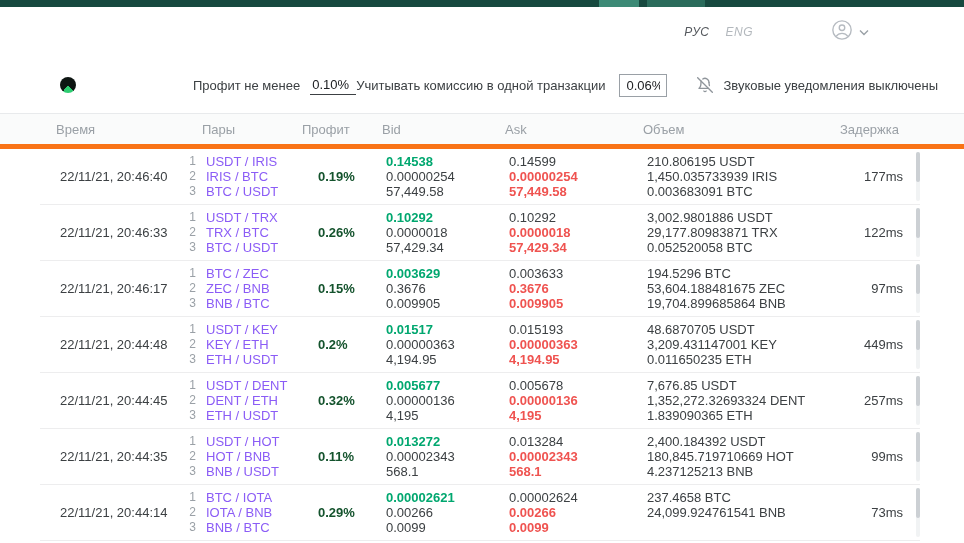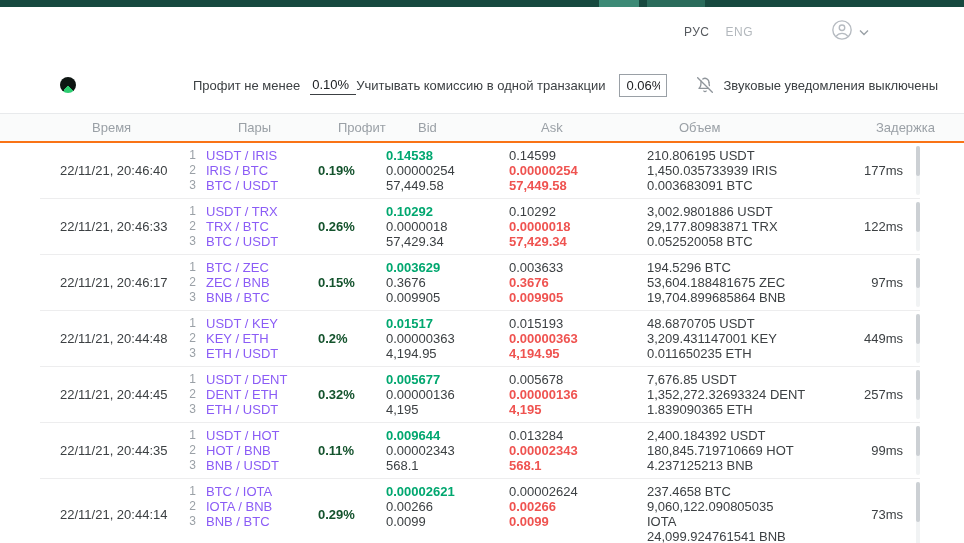--- a/index.html
+++ b/index.html
@@ -5,21 +5,21 @@
   * { margin:0; padding:0; box-sizing:border-box; }
   html,body { width:964px; height:543px; overflow:hidden; background:#ffffff;
               font-family:"Liberation Sans", sans-serif; }
 
   
   .topstrip { height:7px; background:#17493f; position:relative; }
   .topstrip .seg1 { position:absolute; left:599px; top:0; width:40px; height:7px; background:#3c8a76; }
   .topstrip .seg2 { position:absolute; left:647px; top:0; width:58px; height:7px; background:#2a6b5b; }
 
   
-  .topbar { height:50px; display:flex; align-items:center; justify-content:flex-end; padding-right:95px; }
+  .topbar { height:50px; display:flex; align-items:center; justify-content:flex-end; padding-right:95px;font-style:italic; }
   .lang { font-size:12px; letter-spacing:.5px; cursor:pointer; }
   .lang.rus { color:#55595e; }
   .lang.eng { color:#b3b8bd; margin-left:16px; }
   .avatar-group { display:flex; align-items:center; margin-left:78px; cursor:pointer; }
   .avatar-group .chev { margin-left:6px; display:flex; }
 
   
   .settings { height:56px; display:flex; align-items:center; padding-left:60px;
               font-size:13px; color:#3c4043; }
   .logo { width:16px; height:16px; border-radius:50%; flex:0 0 16px;
@@ -28,23 +28,23 @@
   .input-underline { width:46px; border:none; border-bottom:1px solid #3c4043; outline:none;
                      font-size:13px; color:#202124; margin-left:10px; padding:2px;
                      font-family:inherit; background:transparent; }
   .s-label2 { }
   .input-boxed { width:48px; border:1px solid #9aa0a6; outline:none; font-size:13px; color:#202124;
                  margin-left:14px; padding:3px 6px; text-align:center; font-family:inherit; }
   .bell { margin-left:30px; display:flex; }
   .sound-text { margin-left:10px; }
 
   
-  .thead { height:30px; background:#fafbfb; border-top:1px solid #e8eaec; border-bottom:2px solid #f97316;
+  .thead { height:36px; background:#fafbfb; border-top:1px solid #e8eaec; border-bottom:5px solid #f97316;
            display:grid; grid-template-columns:118px 28px 100px 80px 123px 138px 190px 66px;
-           padding-left:92px; align-items:center; font-size:13px; color:#9aa0a6; }
+           padding-left:56px; align-items:center; font-size:13px; color:#9aa0a6; }
   .thead .h-delay { text-align:right; }
 
   .row { position:relative; margin:0 44px 0 40px; border-bottom:1px solid #ededee;
          display:grid; grid-template-columns:118px 28px 100px 80px 123px 138px 190px 66px;
          padding:5px 0 5px 20px; cursor:pointer; }
   .col.time { display:flex; align-items:center; font-size:13px; color:#3c4043; }
   .line { line-height:15px; font-size:13px; color:#3c4043; }
   .nums .line { text-align:right; padding-right:10px; color:#9aa0a6; font-size:12px; }
   .pairs .line { color:#8b5cf6; }
   .line.green { color:#00a76f; font-weight:700; }
@@ -292,21 +292,21 @@
         <div class="line">2</div>
         <div class="line">3</div>
       </div>
     <div class="col pairs">
         <div class="line">USDT / HOT</div>
         <div class="line">HOT / BNB</div>
         <div class="line">BNB / USDT</div>
       </div>
     <div class="col profit">0.11%</div>
     <div class="col bid">
-        <div class="line green">0.009644</div>
+        <div class="line green">0.013272</div>
         <div class="line">0.00002343</div>
         <div class="line">568.1</div>
       </div>
     <div class="col ask">
         <div class="line">0.013284</div>
         <div class="line red">0.00002343</div>
         <div class="line red">568.1</div>
       </div>
     <div class="col volume">
         <div class="line">2,400.184392 USDT</div>
@@ -337,22 +337,20 @@
         <div class="line">0.00266</div>
         <div class="line">0.0099</div>
       </div>
     <div class="col ask">
         <div class="line">0.00002624</div>
         <div class="line red">0.00266</div>
         <div class="line red">0.0099</div>
       </div>
     <div class="col volume">
         <div class="line">237.4658 BTC</div>
-        <div class="line">9,060,122.090805035
-IOTA</div>
         <div class="line">24,099.924761541 BNB</div>
       </div>
     <div class="col delay">73ms</div>
     <div class="row-sb">
         <div class="thumb"></div>
       </div>
   </div>
 </div>
 
 </body></html>

